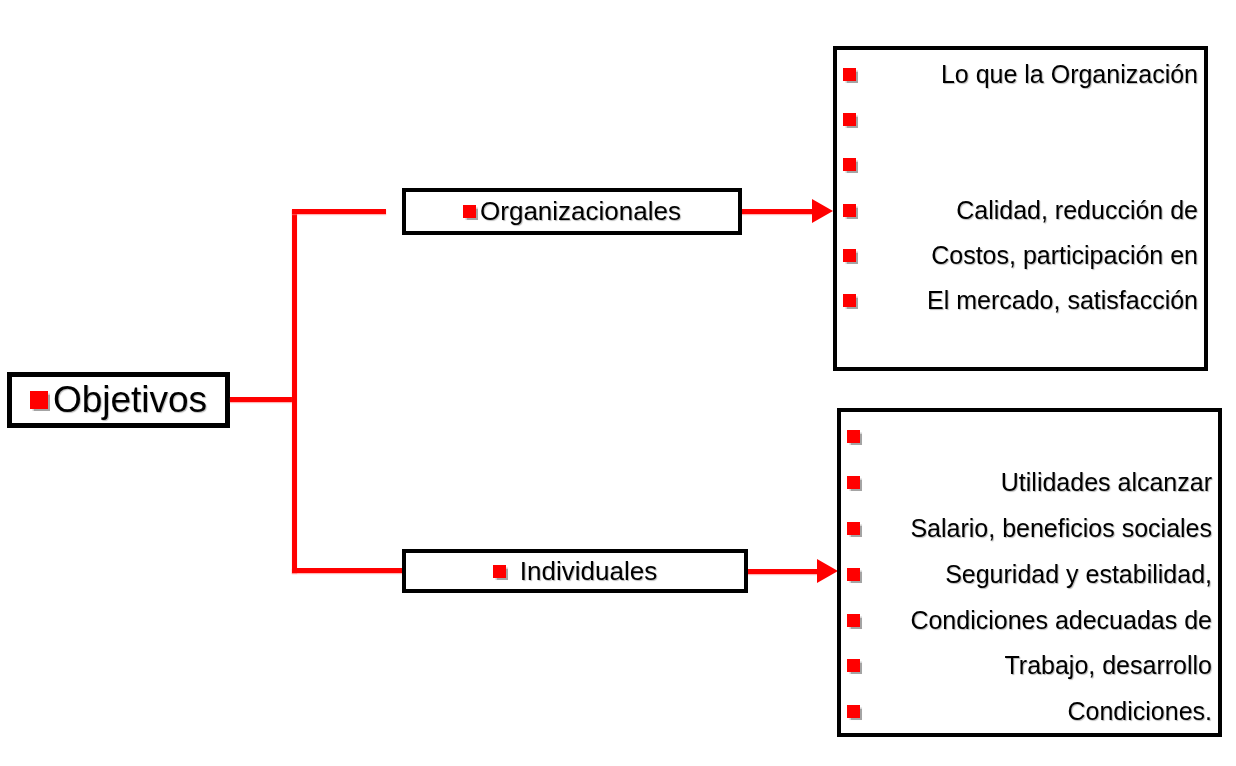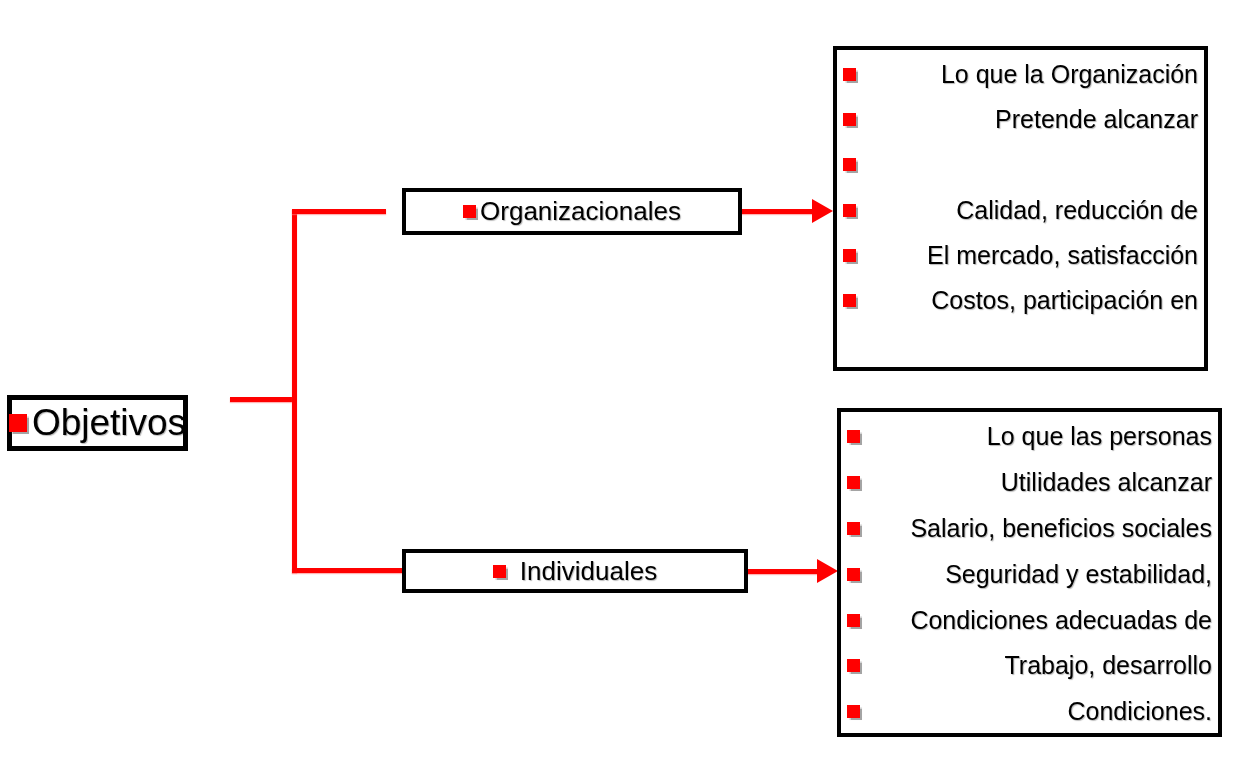--- a/index.html
+++ b/index.html
@@ -21,24 +21,23 @@
   .node {
     display: flex;
     align-items: center;
     justify-content: center;
     white-space: nowrap;
   }
   .node .label, .detail-line .txt {
     text-shadow: 1px 1px 1px rgba(0,0,0,0.28);
   }
   .root-box {
-    left: 7px; top: 372px; width: 181px; height: 56px;
+    left: 7px; top: 372px; width: 223px; height: 56px;
     border-width: 5px;
     font-size: 37px;
-    margin-top: 23px;
   }
   .org-box {
     left: 402px; top: 188px; width: 340px; height: 47px;
     font-size: 26px;
   }
   .ind-box {
     left: 402px; top: 549px; width: 346px; height: 44px;
     font-size: 26px;
     gap: 10px;
   }
@@ -103,43 +102,41 @@
     <span class="label">Individuales</span>
   </div>
 
   <div class="box detail-box org-detail">
     <div class="detail-line">
         <span class="bullet"></span>
         <span class="txt">Lo que la Organización</span>
       </div>
     <div class="detail-line">
         <span class="bullet"></span>
-        <span class="txt">Pretende alcanzar</span>
       </div>
     <div class="detail-line">
         <span class="bullet"></span>
       </div>
     <div class="detail-line">
         <span class="bullet"></span>
         <span class="txt">Calidad, reducción de</span>
       </div>
     <div class="detail-line">
         <span class="bullet"></span>
-        <span class="txt">El mercado, satisfacción</span>
+        <span class="txt">Costos, participación en</span>
       </div>
     <div class="detail-line">
         <span class="bullet"></span>
-        <span class="txt">Costos, participación en</span>
+        <span class="txt">El mercado, satisfacción</span>
       </div>
   </div>
 
   <div class="box detail-box ind-detail">
     <div class="detail-line">
         <span class="bullet"></span>
-        <span class="txt">Lo que las personas</span>
       </div>
     <div class="detail-line">
         <span class="bullet"></span>
         <span class="txt">Utilidades alcanzar</span>
       </div>
     <div class="detail-line">
         <span class="bullet"></span>
         <span class="txt">Salario, beneficios sociales</span>
       </div>
     <div class="detail-line">

